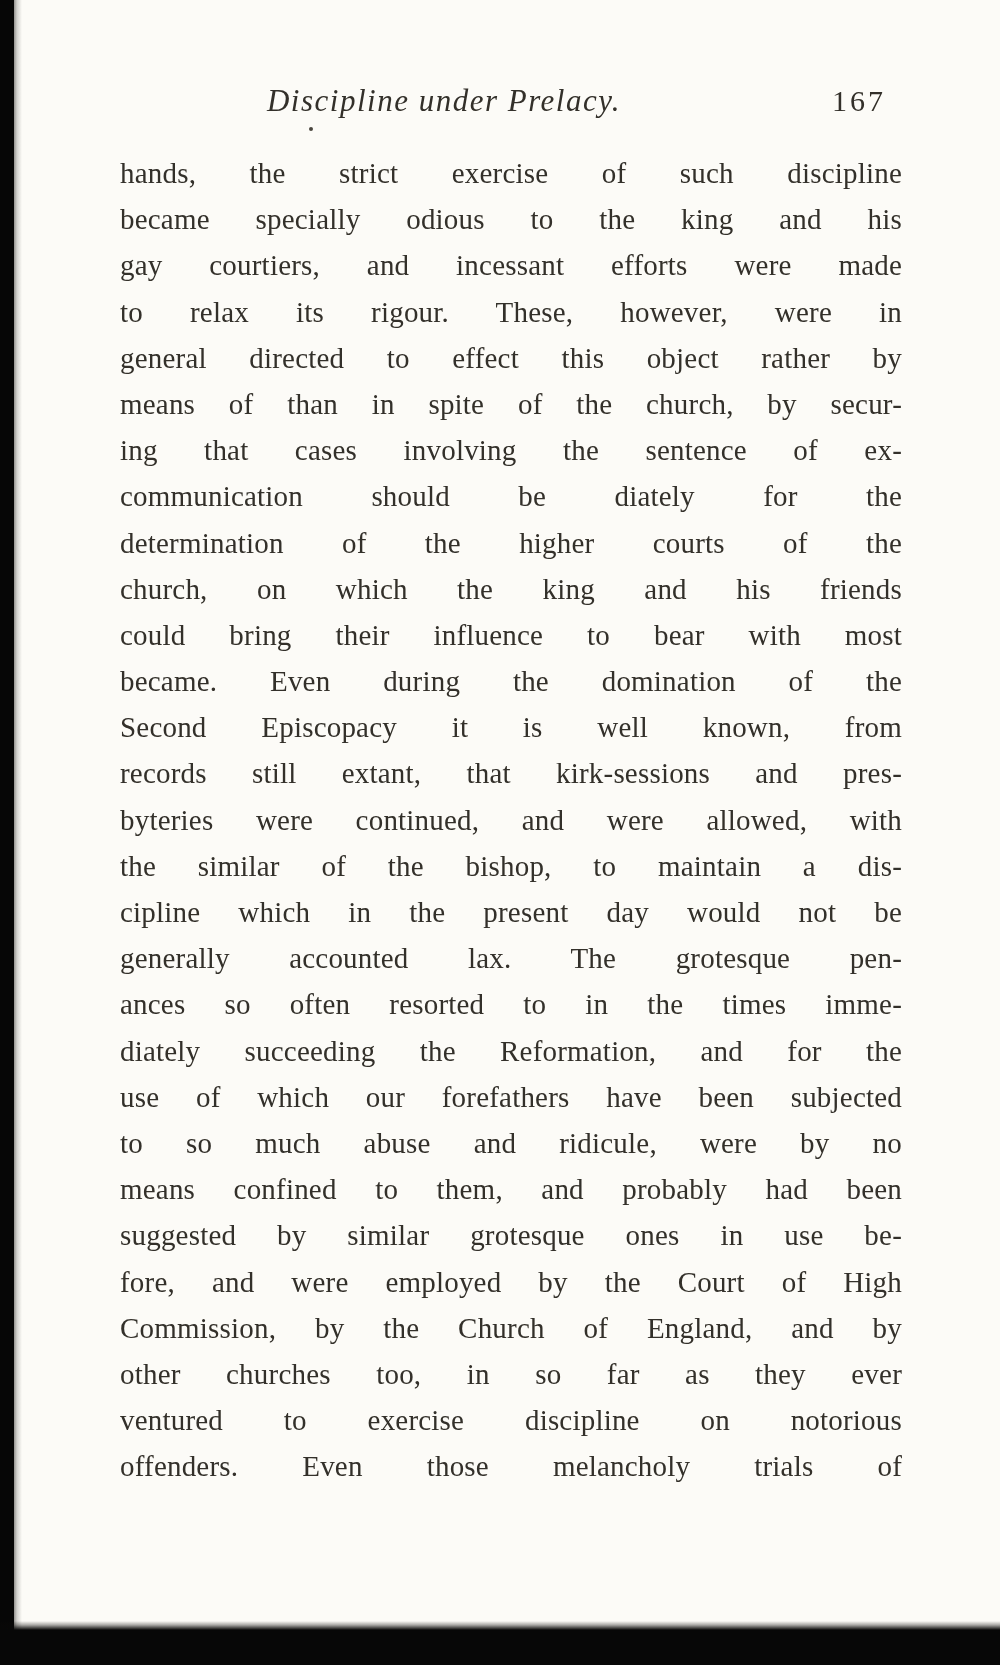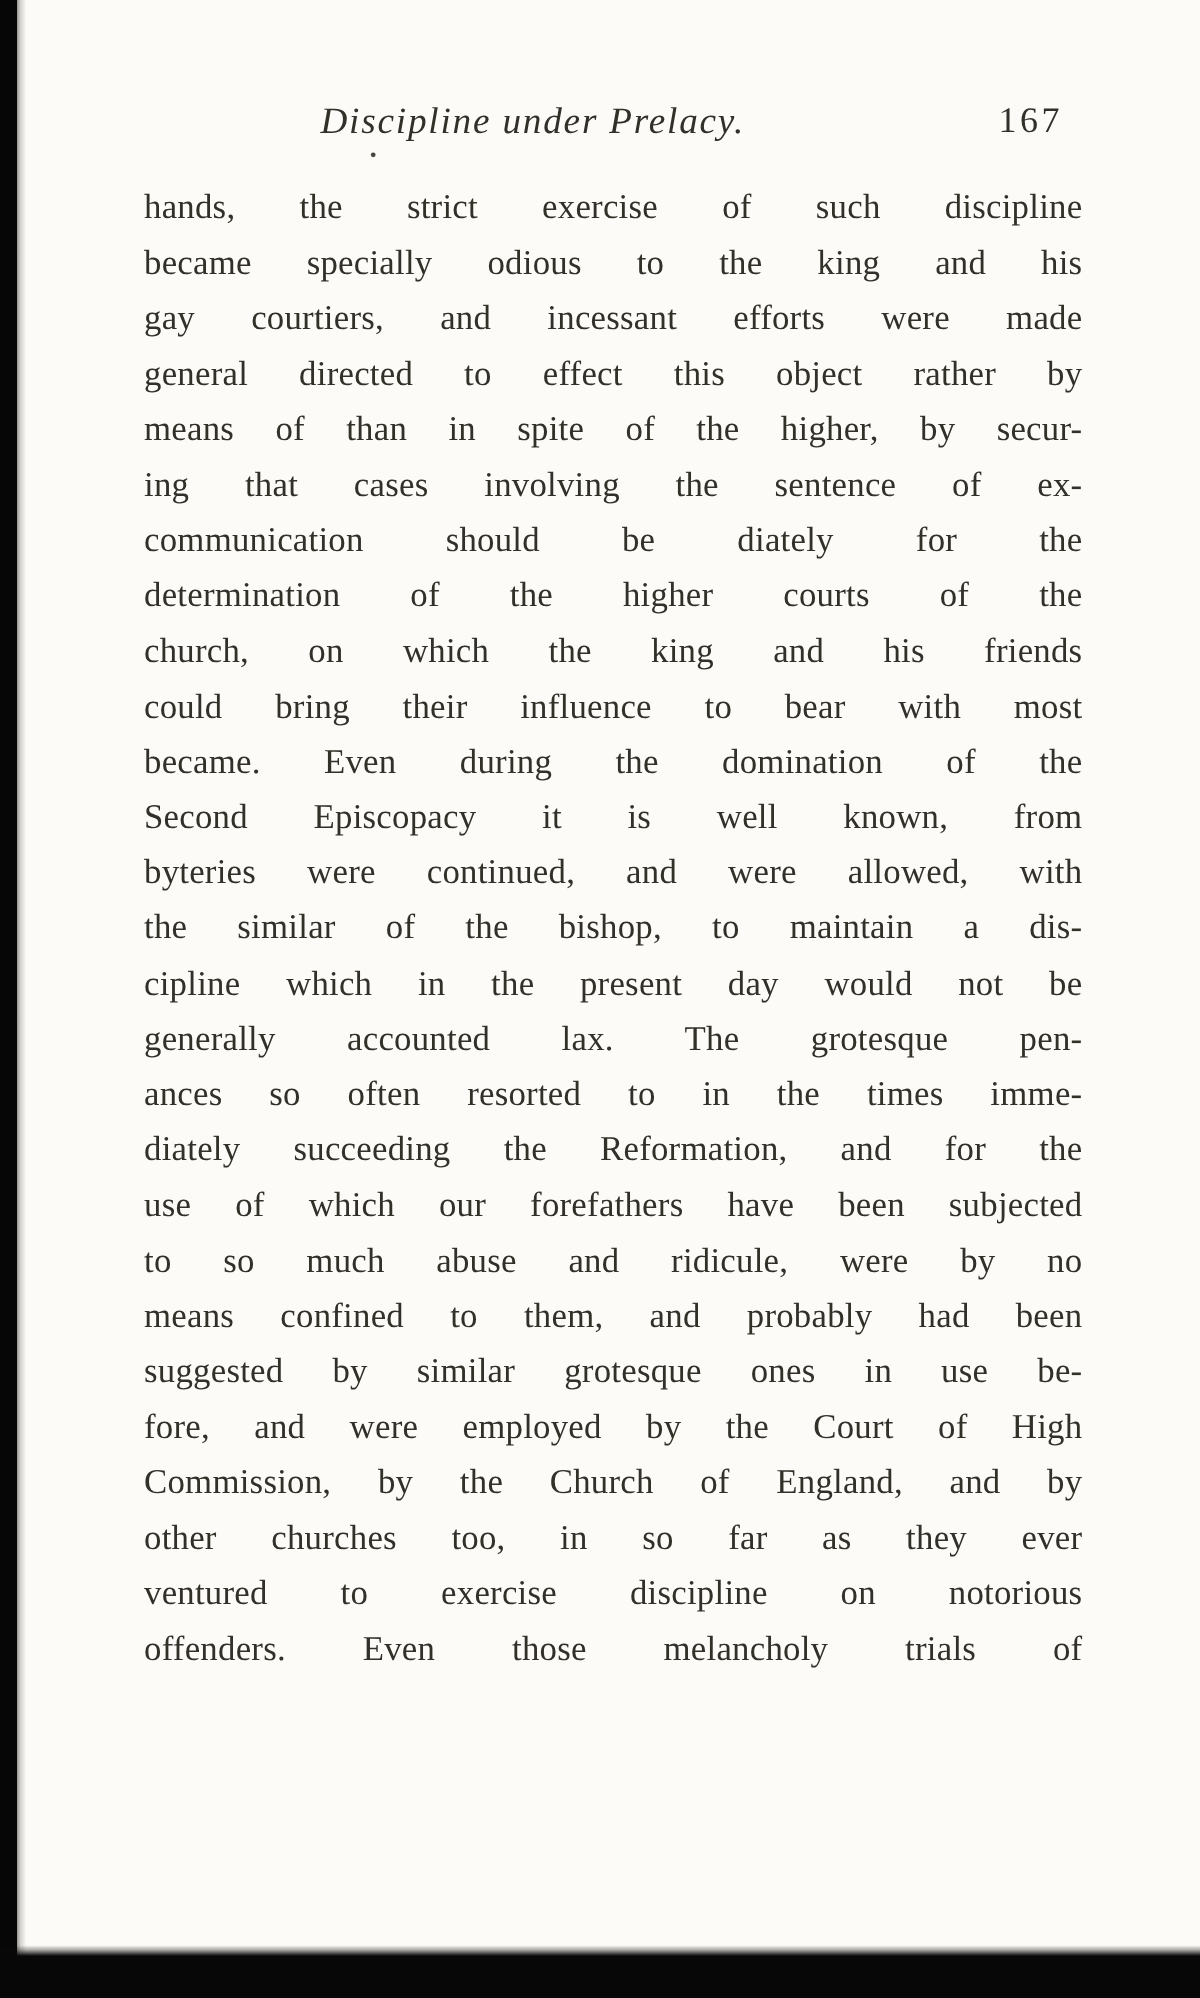--- a/index.html
+++ b/index.html
@@ -103,29 +103,31 @@
 
   <div class="running-header">
     <div class="title">Discipline under Prelacy.</div>
     <div class="folio">167</div>
   </div>
 
   <div class="body-text">
     <div class="text-line">hands, the strict exercise of such discipline</div>
     <div class="text-line">became specially odious to the king and his</div>
     <div class="text-line">gay courtiers, and incessant efforts were made</div>
+    <div class="text-line">to relax its rigour. These, however, were in</div>
     <div class="text-line">general directed to effect this object rather by</div>
-    <div class="text-line">means of than in spite of the higher, by secur-</div>
+    <div class="text-line">means of than in spite of the church, by secur-</div>
     <div class="text-line">ing that cases involving the sentence of ex-</div>
     <div class="text-line">communication should be diately for the</div>
     <div class="text-line">determination of the higher courts of the</div>
     <div class="text-line">church, on which the king and his friends</div>
     <div class="text-line">could bring their influence to bear with most</div>
     <div class="text-line">became. Even during the domination of the</div>
     <div class="text-line">Second Episcopacy it is well known, from</div>
+    <div class="text-line">records still extant, that kirk-sessions and pres-</div>
     <div class="text-line">byteries were continued, and were allowed, with</div>
     <div class="text-line">the similar of the bishop, to maintain a dis-</div>
     <div class="text-line">cipline which in the present day would not be</div>
     <div class="text-line">generally accounted lax. The grotesque pen-</div>
     <div class="text-line">ances so often resorted to in the times imme-</div>
     <div class="text-line">diately succeeding the Reformation, and for the</div>
     <div class="text-line">use of which our forefathers have been subjected</div>
     <div class="text-line">to so much abuse and ridicule, were by no</div>
     <div class="text-line">means confined to them, and probably had been</div>
     <div class="text-line">suggested by similar grotesque ones in use be-</div>

